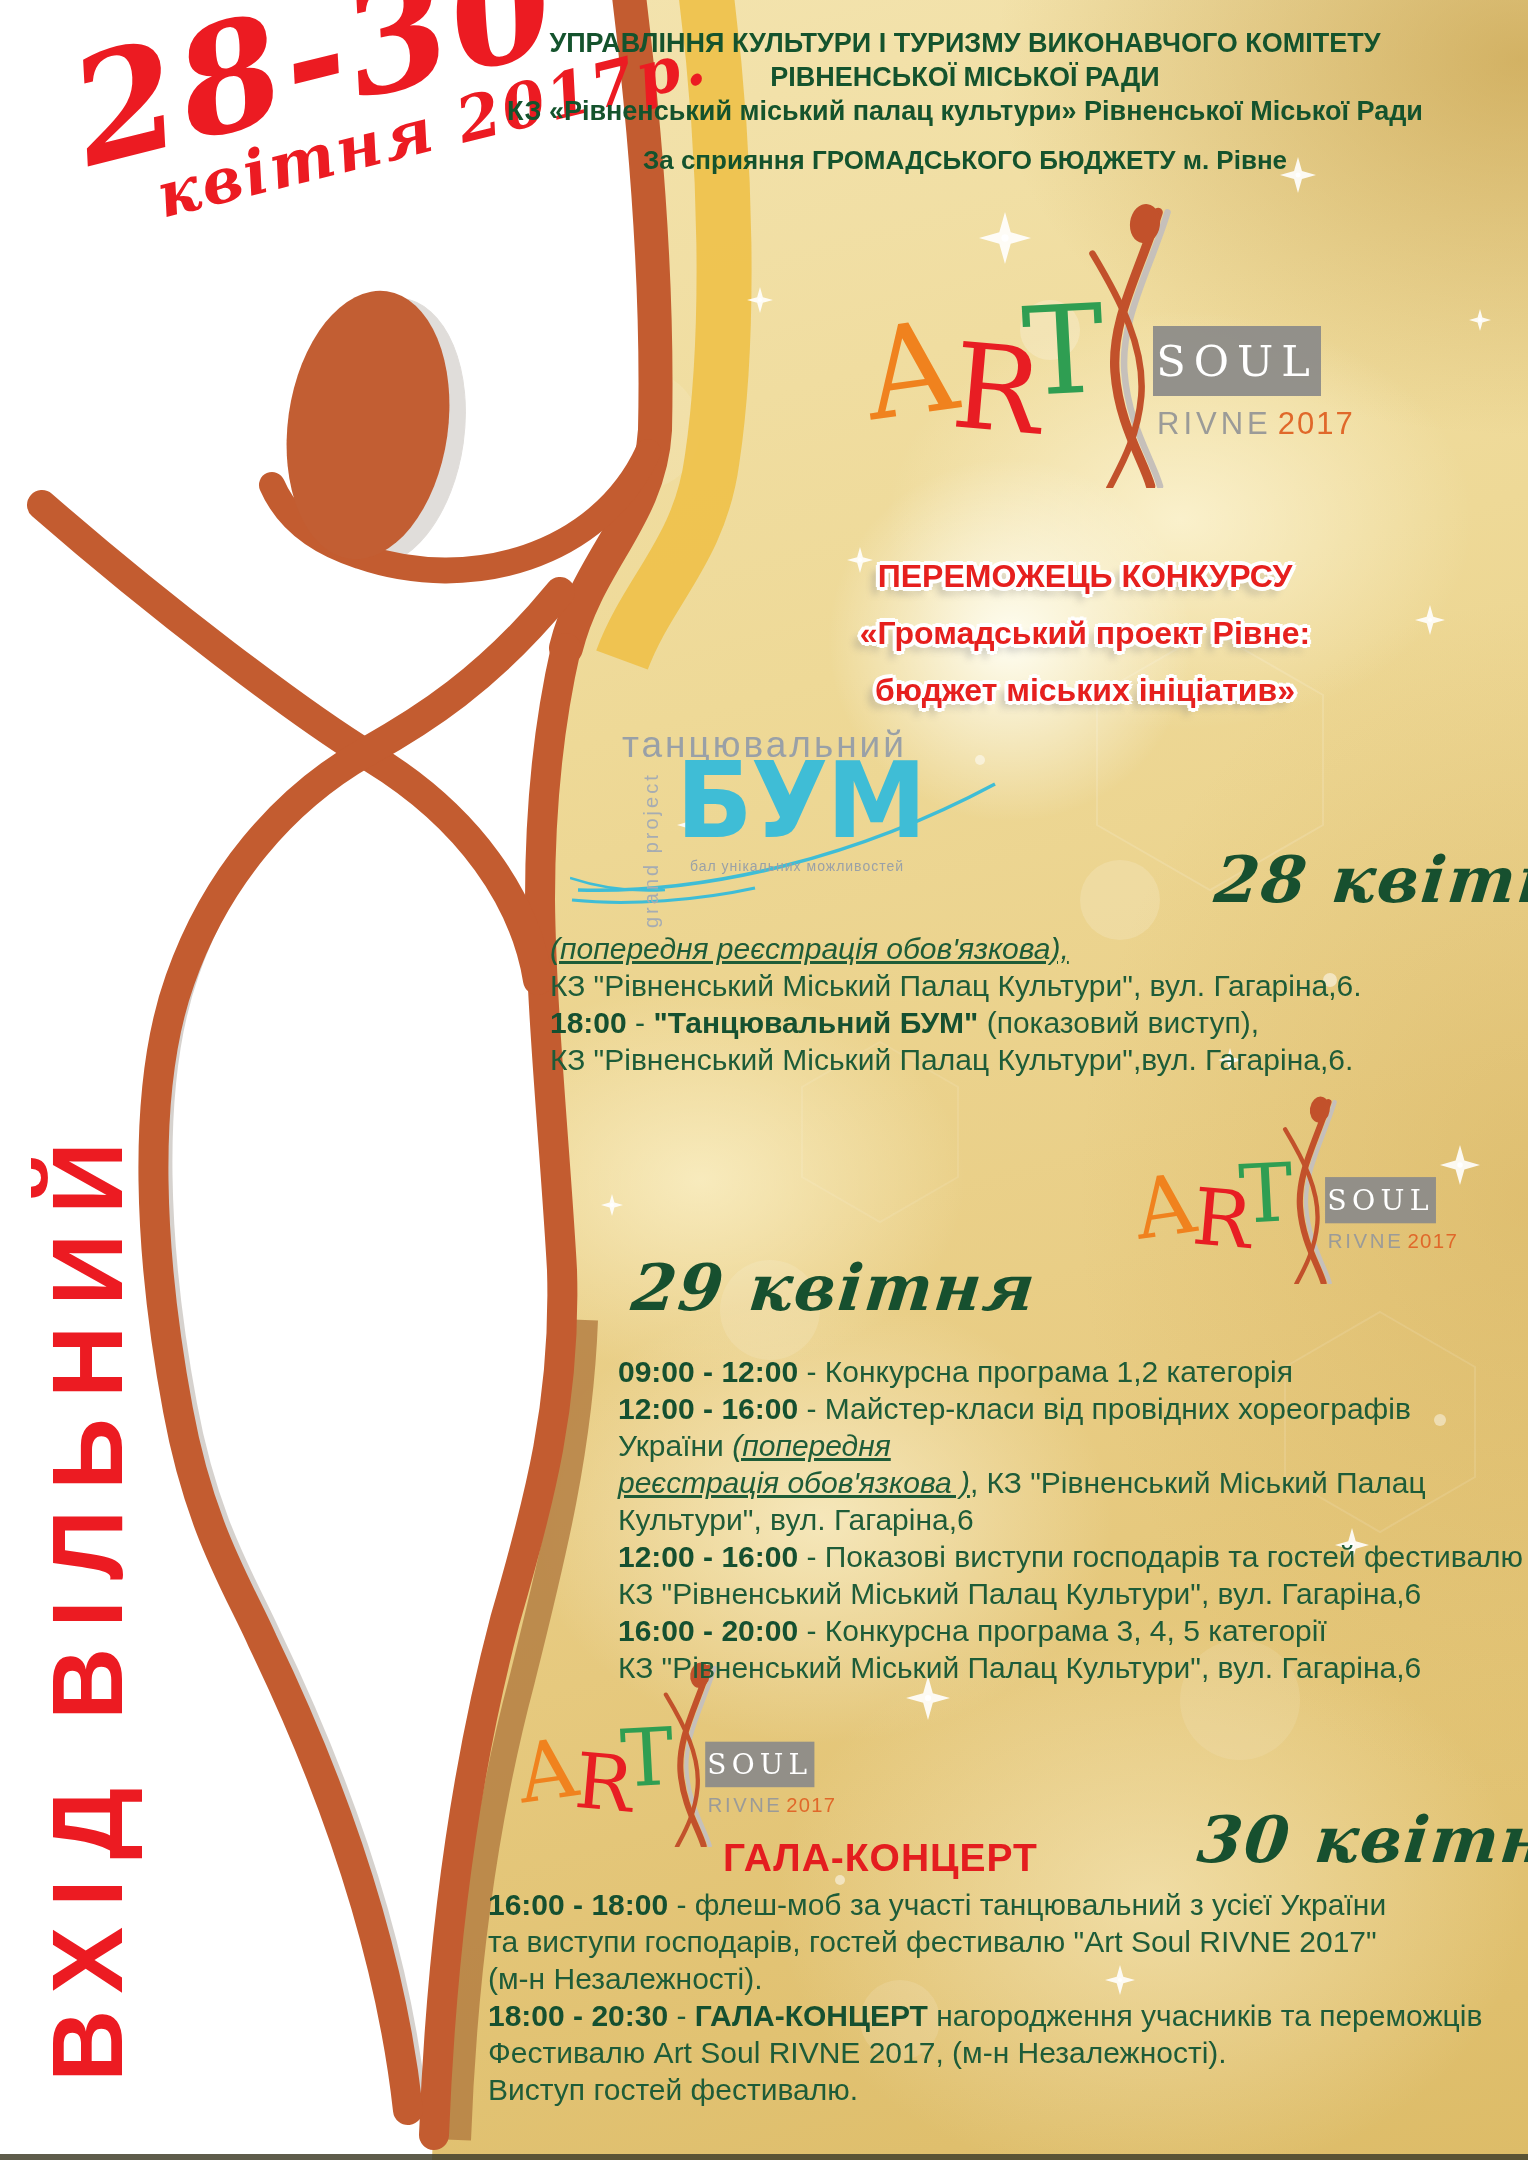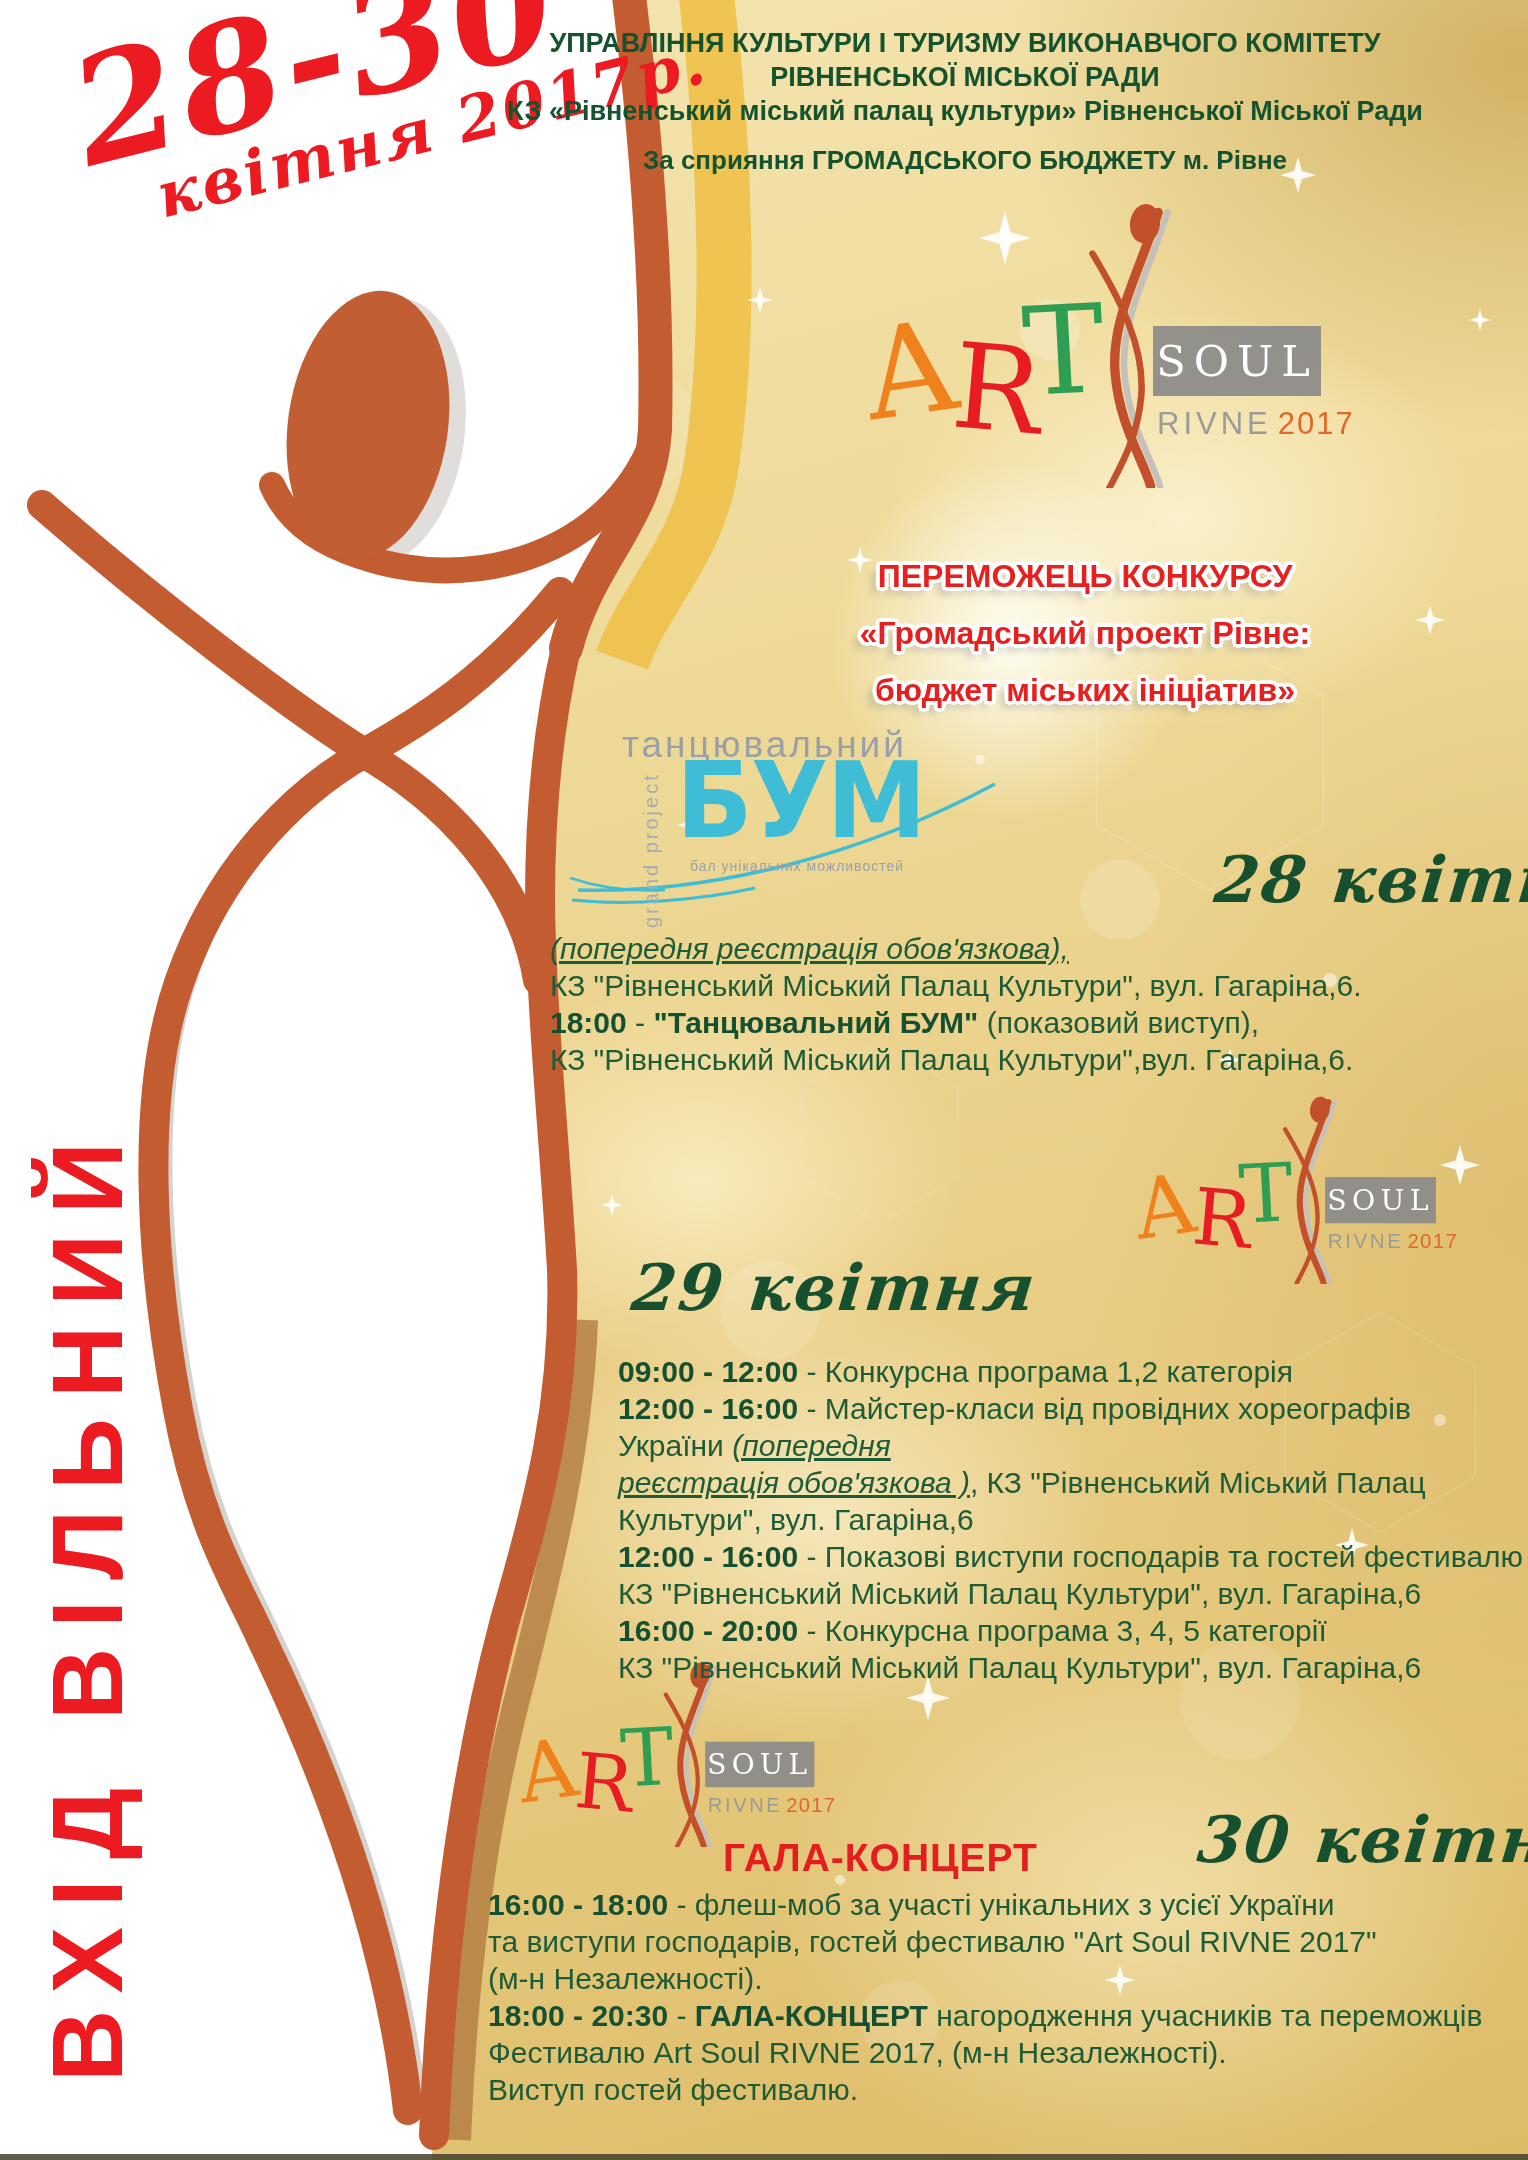--- a/index.html
+++ b/index.html
@@ -262,21 +262,21 @@
       <div class="sline"><span class="seg-i">реєстрація обов'язкова )</span><span>, КЗ "Рівненський Міський Палац</span></div>
       <div class="sline"><span>Культури", вул. Гагаріна,6</span></div>
       <div class="sline"><span class="seg-b">12:00 - 16:00</span><span> - Показові виступи господарів та гостей фестивалю</span></div>
       <div class="sline"><span>КЗ "Рівненський Міський Палац Культури", вул. Гагаріна,6</span></div>
       <div class="sline"><span class="seg-b">16:00 - 20:00</span><span> - Конкурсна програма 3, 4, 5 категорії</span></div>
       <div class="sline"><span>КЗ "Рівненський Міський Палац Культури", вул. Гагаріна,6</span></div>
     </div>
 
   <div class="abs script" style="left:1198px;top:1802px;">30 квітня</div>
   <div class="abs sched" style="left:488px;top:1886px;width:940px;">
-      <div class="sline"><span class="seg-b">16:00 - 18:00</span><span> - флеш-моб за участі унікальних з усієї України</span></div>
+      <div class="sline"><span class="seg-b">16:00 - 18:00</span><span> - флеш-моб за участі танцювальний з усієї України</span></div>
       <div class="sline"><span>та виступи господарів, гостей фестивалю "Art Soul RIVNE 2017"</span></div>
       <div class="sline"><span>(м-н Незалежності).</span></div>
       <div class="sline"><span class="seg-b">18:00 - 20:30</span><span> -  </span><span class="seg-b">ГАЛА-КОНЦЕРТ</span><span> нагородження учасників та переможців</span></div>
       <div class="sline"><span>Фестивалю Art Soul RIVNE 2017, (м-н Незалежності).</span></div>
       <div class="sline"><span>Виступ гостей фестивалю.</span></div>
     </div>
 
   <div class="abs bottom-strip"></div>
 </div>
 

